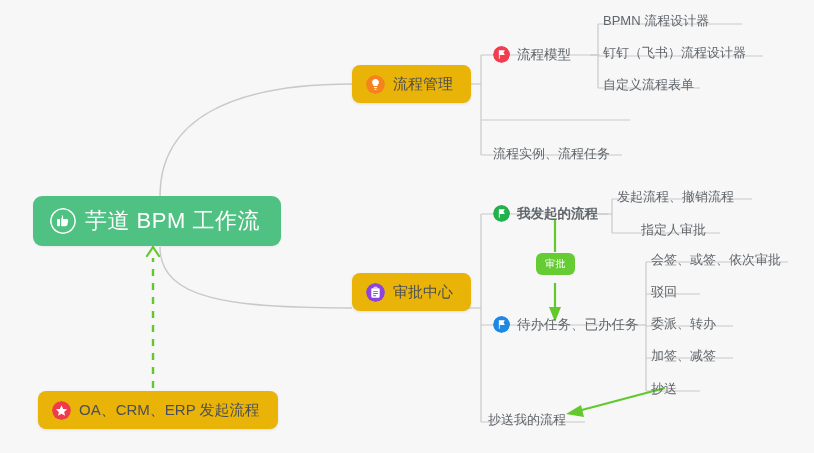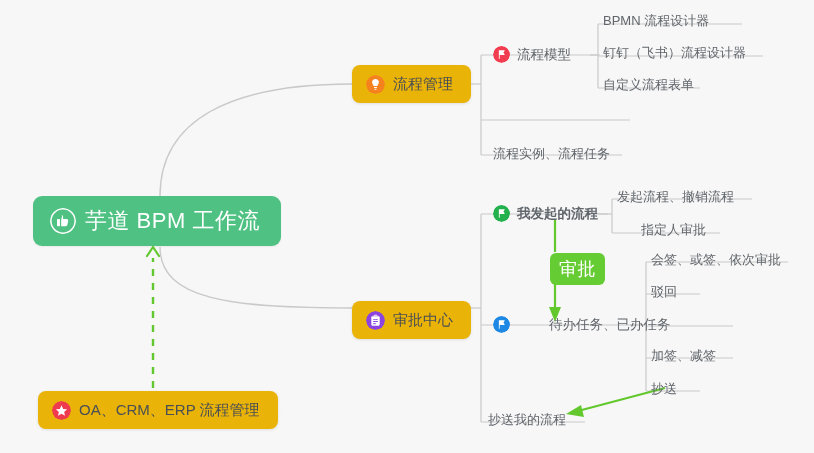--- a/index.html
+++ b/index.html
@@ -109,27 +109,26 @@
   }
   .ic.lg { width: 19px; height: 19px; }
   .ic.root { width: 26px; height: 26px; }
 
   
   .anno-label {
     position: absolute;
     background: #66cc33;
     border-radius: 6px;
     color: #ffffff;
-    font-size: 18px;
+    font-size: 10px;
     display: flex;
     align-items: center;
     justify-content: center;
     padding: 4px 9px;
     letter-spacing: 0.5px;
-    margin-left: 14px;
   }
 </style>
 </head>
 <body>
 
 <div id="canvas">
 
   <svg id="edges" viewBox="0 0 814 453" xmlns="http://www.w3.org/2000/svg">
 
     <path d="M 160 196 C 160 120, 230 84, 352 84" fill="none" stroke="#c9c9c9" stroke-width="1.4"></path>
@@ -211,21 +210,21 @@
     <span>钉钉（飞书）流程设计器</span>
   </div>
   <div class="text-node" style="left:603px; top:76px;">
     <span>自定义流程表单</span>
   </div>
 
   <div class="text-node" style="left:493px; top:145px;">
     <span>流程实例、流程任务</span>
   </div>
 
-  <div class="card-node big" style="left:352px; top:301px;">
+  <div class="card-node big" style="left:352px; top:273px;">
     <svg class="ic lg" viewBox="0 0 20 20">
       <circle cx="10" cy="10" r="10" fill="#8b44e0"></circle>
       <rect x="5.6" y="5.4" width="8.8" height="10.0" rx="1.1" fill="#ffffff"></rect>
       <rect x="8.0" y="3.9" width="4.0" height="2.3" rx="0.8" fill="#ffffff"></rect>
       <rect x="8.0" y="3.9" width="4.0" height="2.3" rx="0.8" fill="#8b44e0" opacity="0.25"></rect>
       <rect x="7.3" y="8.3" width="5.4" height="1.0" rx="0.5" fill="#8b44e0"></rect>
       <rect x="7.3" y="10.6" width="5.4" height="1.0" rx="0.5" fill="#8b44e0"></rect>
       <rect x="7.3" y="12.9" width="3.4" height="1.0" rx="0.5" fill="#8b44e0"></rect>
     </svg>
     <span class="card-label">审批中心</span>
@@ -238,33 +237,36 @@
     </svg>
     <span class="itn-label">我发起的流程</span>
   </div>
   <div class="text-node" style="left:617px; top:188px;text-align:center;">
     <span>发起流程、撤销流程</span>
   </div>
   <div class="text-node" style="left:617px; top:221px;margin-left:24px;">
     <span>指定人审批</span>
   </div>
 
-  <div class="icon-text-node" style="left:493px; top:316px;gap:32px;">
+  <div class="icon-text-node" style="left:493px; top:316px;">
     <svg class="ic" viewBox="0 0 18 18">
       <circle cx="9" cy="9" r="9" fill="#1e88e5"></circle>
       <path d="M6.2 4.4h5.6c0.45 0 0.7 0.5 0.45 0.85L11.0 7.0l1.25 1.75C12.5 9.1 12.25 9.6 11.8 9.6H7.1v4.0H6.2z" fill="#ffffff"></path>
     </svg>
     <span class="itn-label">待办任务、已办任务</span>
   </div>
 
   <div class="text-node" style="left:651px; top:251px;">
     <span>会签、或签、依次审批</span>
   </div>
   <div class="text-node" style="left:651px; top:283px;">
     <span>驳回</span>
+  </div>
+  <div class="text-node" style="left:651px; top:315px;">
+    <span>委派、转办</span>
   </div>
   <div class="text-node" style="left:651px; top:347px;">
     <span>加签、减签</span>
   </div>
   <div class="text-node" style="left:651px; top:380px;">
     <span>抄送</span>
   </div>
 
   <div class="text-node" style="left:488px; top:411px;">
     <span>抄送我的流程</span>
@@ -272,16 +274,16 @@
 
   <div class="anno-label" style="left:536px; top:253px;">
     <span>审批</span>
   </div>
 
   <div class="card-node big" style="left:38px; top:391px;">
     <svg class="ic lg" viewBox="0 0 20 20">
       <circle cx="10" cy="10" r="10" fill="#ef3b4e"></circle>
       <polygon points="10,4.4 11.75,8.3 15.9,8.7 12.8,11.5 13.7,15.6 10,13.45 6.3,15.6 7.2,11.5 4.1,8.7 8.25,8.3" fill="#ffffff"></polygon>
     </svg>
-    <span class="card-label">OA、CRM、ERP 流程管理</span>
+    <span class="card-label">OA、CRM、ERP 发起流程</span>
   </div>
 
 </div>
 
 </body></html>

